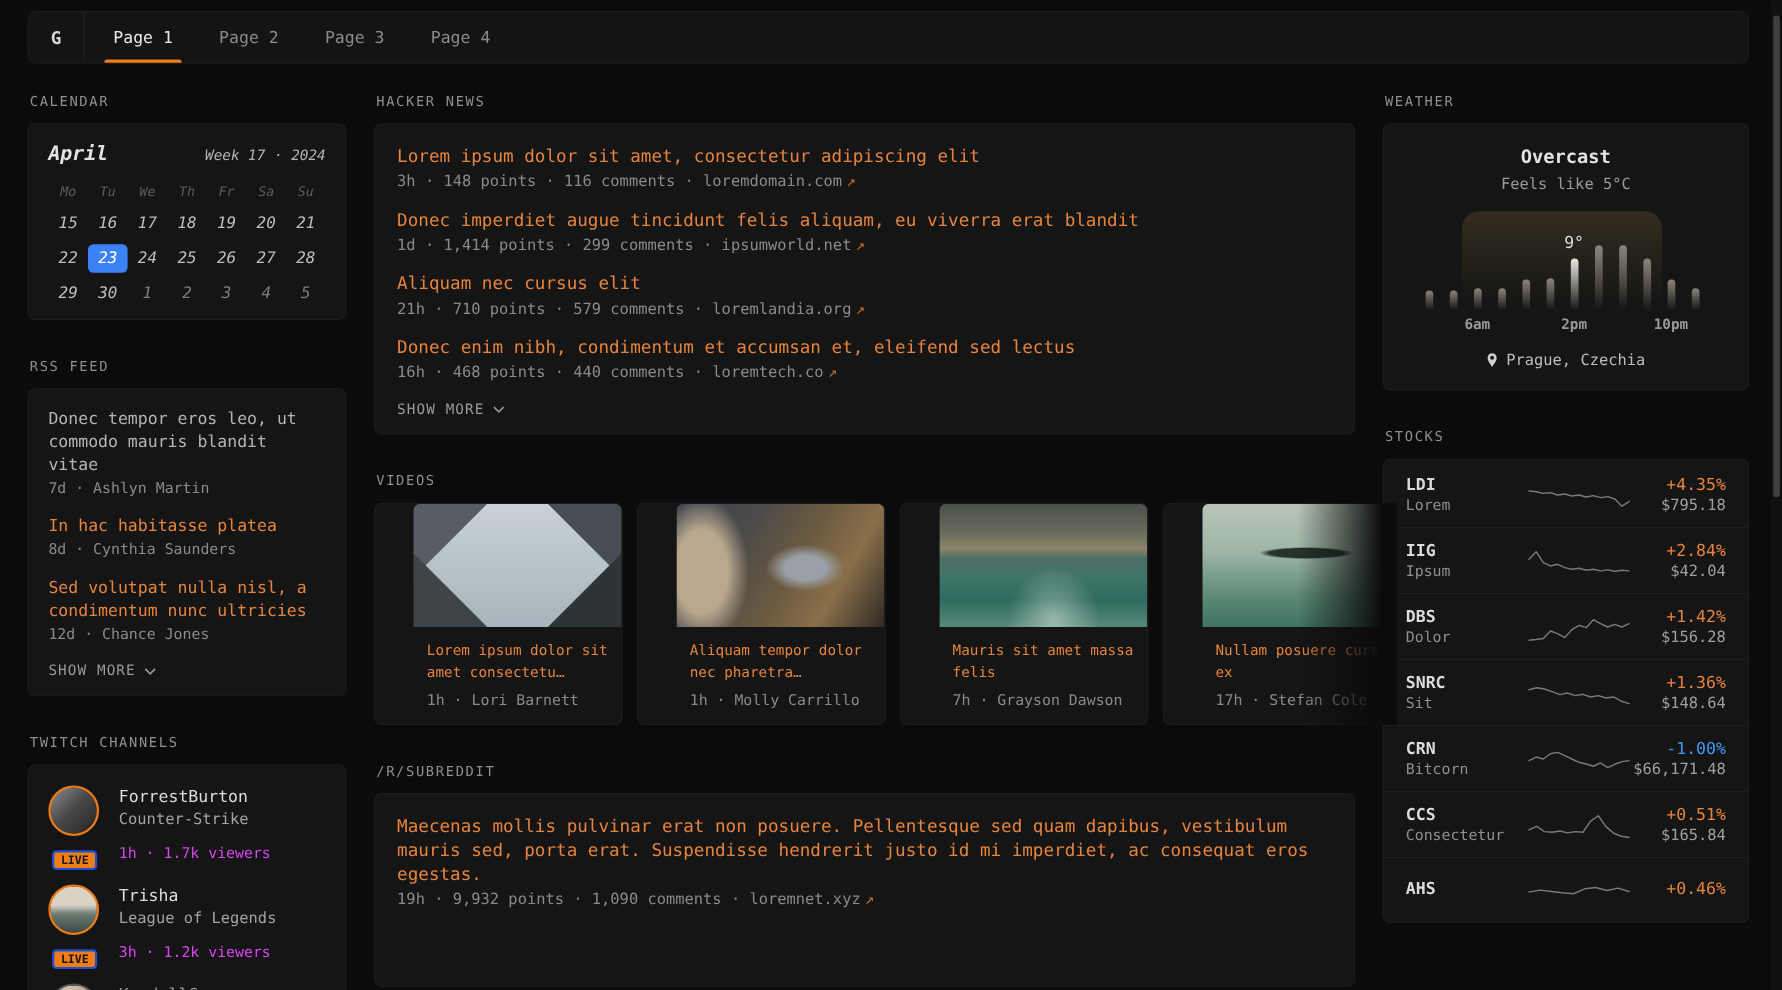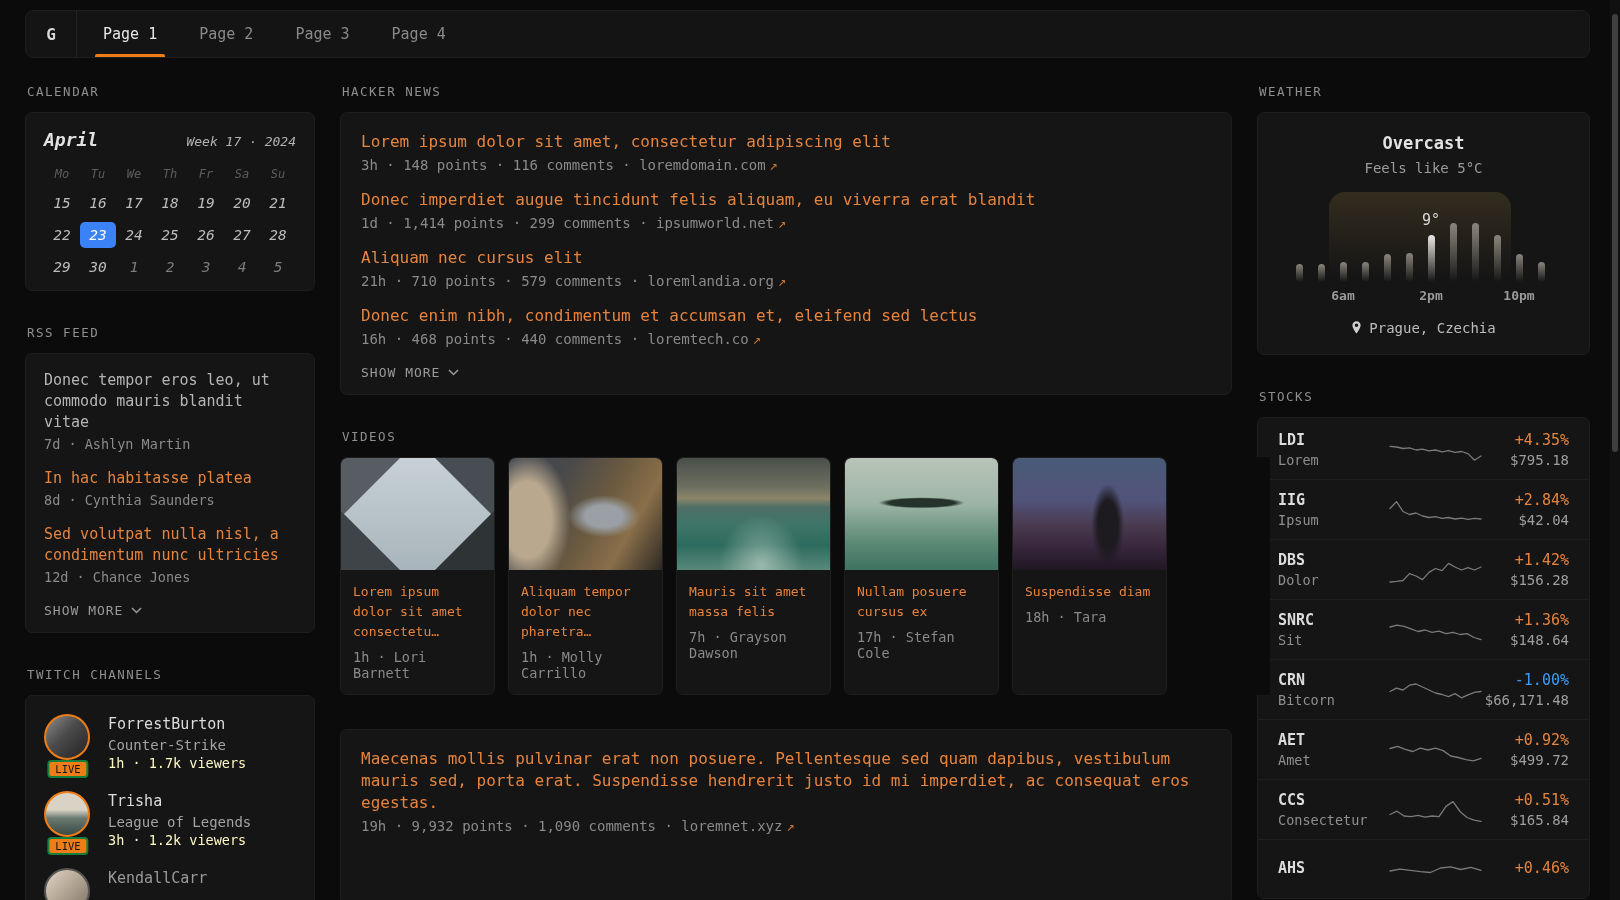--- a/index.html
+++ b/index.html
@@ -54,42 +54,42 @@
     color:#9a9a9a; cursor:pointer; padding-top:2px; }
   .show-more svg { stroke:#9a9a9a; fill:none; stroke-width:1.5; }
 
   
   .tw-card { padding:18px 18px 6px; }
   .tw-row { display:flex; gap:16px; margin-bottom:20px; cursor:pointer; }
   .tw-avwrap { position:relative; width:48px; flex-shrink:0; }
   .tw-avatar { width:46px; height:46px; border-radius:50%; border:2px solid #555; }
   .tw-row.live .tw-avatar { border-color:var(--accent-bright,#ee7d17); }
   .tw-live { position:absolute; left:50%; transform:translateX(-50%); bottom:-7px;
-    background:var(--accent-bright,#ee7d17); color:#161616; font-size:10.5px; font-weight:normal;
-    padding:1px 6px; border-radius:4px; border:2px solid #15803d; }
+    background:var(--accent-bright,#ee7d17); color:#161616; font-size:10.5px; font-weight:bold;
+    padding:1px 6px; border-radius:4px; border:2px solid #1d4ed8; }
   .avatar-1 { background:linear-gradient(135deg,#8d8d8d 0%,#4a4a4a 45%,#222 100%); }
   .avatar-2 { background:linear-gradient(180deg,#d9d3c6 0%,#d9d3c6 40%,#6a7a72 60%,#3a4a44 100%); }
   .avatar-3 { background:linear-gradient(135deg,#e3d5c3,#a89a88 60%,#7a7066); }
   .tw-name { font-size:15px; color:#dcdcdc; line-height:20px; }
   .tw-row.offline .tw-name { color:#9a9a9a; }
   .tw-cat { font-size:14px; color:#a3a3a3; margin-top:3px; }
-  .tw-meta { font-size:13.5px; color:#fef9c3; margin-top:2px; }
+  .tw-meta { font-size:13.5px; color:#d946ef; margin-top:15px; }
 
   
   .hn-card { padding:18px 20px 14px; }
   .hn-title { font-size:16px; line-height:22px; color:var(--accent,#e6843e); cursor:pointer; }
   .hn-meta { font-size:14px; color:#8a8a8a; margin-top:4px; }
   .sub-card { padding:18px 20px 60px; }
 
   
   .carousel { position:relative; display:flex; gap:13px; width:930px; overflow:hidden; }
   .carousel::after { content:""; position:absolute; top:0; bottom:0; right:0; width:90px;
     background:linear-gradient(90deg,rgba(11,11,11,0),#0b0b0b 85%); pointer-events:none; }
-  .vcard { width:155px; flex-shrink:0; background:#151515; border:1px solid #1e1e1e;
-    border-radius:7px; overflow:hidden; cursor:pointer; }
+  .vcard { width:226px; flex-shrink:0; background:#151515; border:1px solid #1e1e1e;
+    border-radius:7px; overflow:hidden; cursor:pointer;padding-left:35px; }
   .vthumb { height:112px; border-radius:6px 6px 0 0; }
   .vtitle { padding:12px 12px 0; font-size:13px; line-height:20px; color:var(--accent,#e6843e); }
   .vmeta { padding:7px 12px 13px; font-size:13.5px; color:#8a8a8a; }
   .thumb-towers-sky { background:
     linear-gradient(45deg,#3f4448 0 22%,transparent 22.5%),
     linear-gradient(-45deg,#2e3336 0 22%,transparent 22.5%),
     linear-gradient(135deg,#575d62 0 22%,transparent 22.5%),
     linear-gradient(-135deg,#474d52 0 22%,transparent 22.5%),
     linear-gradient(180deg,#c7d1d7,#a8b4bb); }
   .thumb-camera-hands { background:
@@ -332,20 +332,21 @@
 
   <div class="vcard">
     <div class="vthumb thumb-purple-field"></div>
     <div class="vtitle">Suspendisse diam</div>
     <div class="vmeta">18h · Tara</div>
   </div>
 </div>
       </section>
 
       <section class="section">
+        <h2 class="sec-label">/R/SUBREDDIT</h2>
         <div class="card sub-card" id="sub-list">
   <div class="item">
     <div class="hn-title">Maecenas mollis pulvinar erat non posuere. Pellentesque sed quam dapibus, vestibulum mauris sed, porta erat. Suspendisse hendrerit justo id mi imperdiet, ac consequat eros egestas.</div>
     <div class="hn-meta"><span>19h · 9,932 points · 1,090 comments · loremnet.xyz</span><span class="ext">↗</span></div>
   </div>
 </div>
       </section>
     </div>
 
     <div class="col">
@@ -460,35 +461,20 @@
                 <svg width="95" height="34" viewBox="0 0 95 34">
                   <polyline points="2.0,18.5 8.5,15.2 15.0,17.0 21.5,12.2 28.0,11.0 34.5,14.0 41.0,17.0 47.5,20.0 54.0,21.5 60.5,23.6 67.0,20.6 73.5,24.8 80.0,21.8 86.5,19.4 93.0,18.5" fill="none" stroke="#7a7a7a" stroke-width="1.3" stroke-linejoin="round" stroke-linecap="round"></polyline>
                 </svg>
               </div>
     <div class="stk-right">
       <div class="stk-change down">-1.00%</div>
       <div class="stk-price">$66,171.48</div>
     </div>
   </div>
 
-  <div class="stk-row">
-    <div class="stk-left">
-      <div class="stk-ticker">AET</div>
-      <div class="stk-name">Amet</div>
-    </div>
-    <div class="stk-spark">
-                <svg width="95" height="34" viewBox="0 0 95 34">
-                  <polyline points="2.0,15.5 9.6,13.4 17.2,16.4 24.8,18.5 32.3,15.2 39.9,17.0 47.5,15.2 55.1,17.6 62.7,23.0 70.3,24.5 77.8,26.6 85.4,27.8 93.0,25.4" fill="none" stroke="#7a7a7a" stroke-width="1.3" stroke-linejoin="round" stroke-linecap="round"></polyline>
-                </svg>
-              </div>
-    <div class="stk-right">
-      <div class="stk-change up">+0.92%</div>
-      <div class="stk-price">$499.72</div>
-    </div>
-  </div>
 
   <div class="stk-row">
     <div class="stk-left">
       <div class="stk-ticker">CCS</div>
       <div class="stk-name">Consectetur</div>
     </div>
     <div class="stk-spark">
                 <svg width="95" height="34" viewBox="0 0 95 34">
                   <polyline points="2.0,21.5 9.0,18.2 16.0,23.0 23.0,23.6 30.0,22.4 37.0,24.2 44.0,23.0 51.0,23.6 58.0,13.4 65.0,8.6 72.0,18.5 79.0,24.5 86.0,27.2 93.0,28.4" fill="none" stroke="#7a7a7a" stroke-width="1.3" stroke-linejoin="round" stroke-linecap="round"></polyline>
                 </svg>

